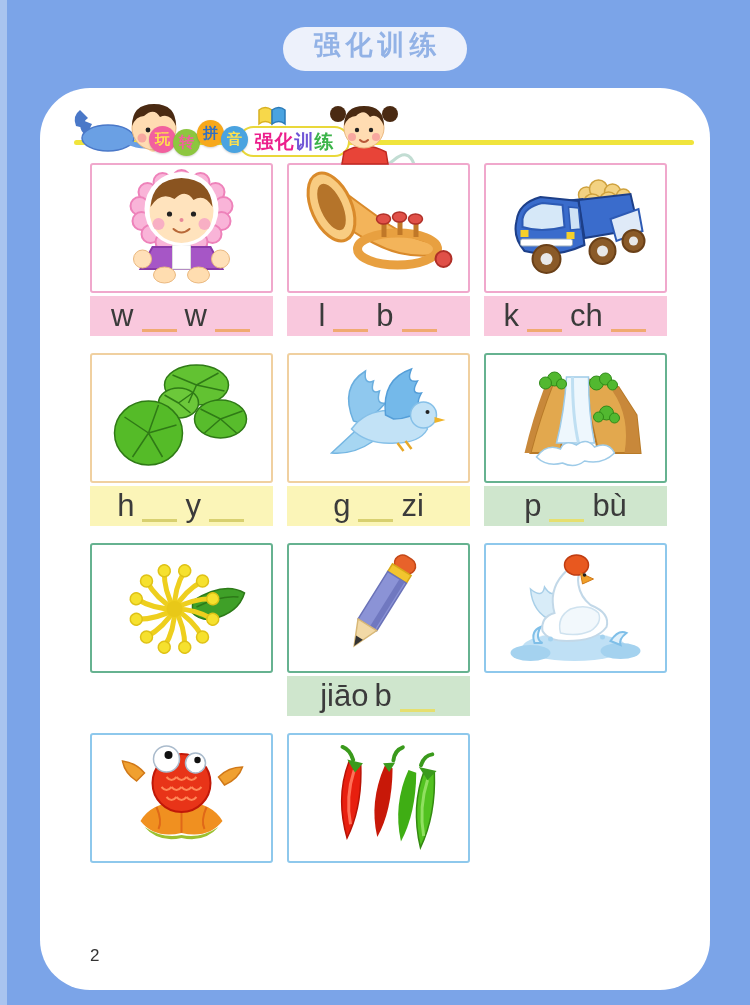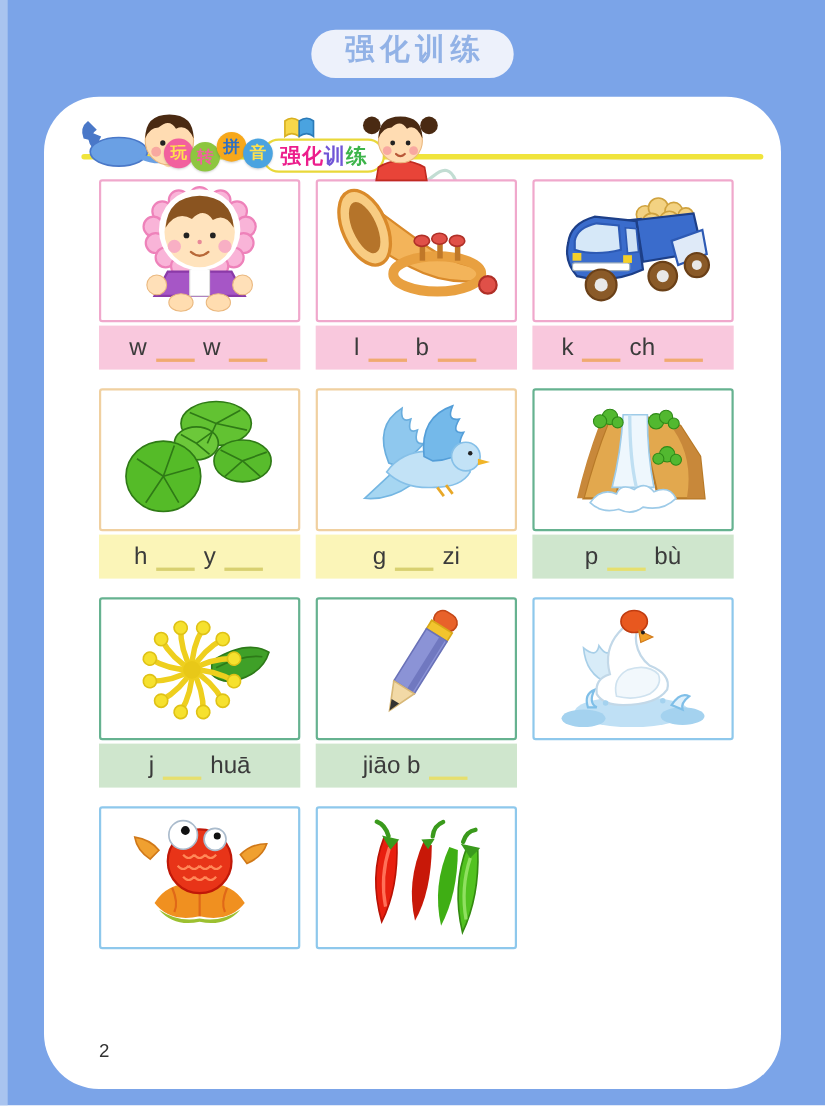--- a/index.html
+++ b/index.html
@@ -38,21 +38,21 @@
   .scribble { position:absolute; left:296px; top:56px; width:80px; height:20px; }
 
   
   .grid { position:absolute; left:50px; top:75px; display:grid;
           grid-template-columns:repeat(3,183px); column-gap:14px; row-gap:17px; }
   .cell { display:flex; flex-direction:column; }
   .img-box { height:130px; background:#fff; border:2px solid var(--bc); border-radius:3px;
              display:flex; align-items:center; justify-content:center; padding:2px; }
   .img-box svg { width:100%; height:100%; }
   .label-band { margin-top:3px; height:40px; background:var(--band); text-align:center;
-                line-height:40px; font-size:22px; color:#3b3b3b; white-space:nowrap; }
+                line-height:40px; font-size:31px; color:#3b3b3b; white-space:nowrap; }
   .seg { margin:0 3px; }
   .blank { display:inline-block; width:35px; height:20px; margin:0 5px;
            border-bottom:3px solid var(--blank); vertical-align:-6px; }
 
   .page-number { position:absolute; left:50px; bottom:24px; font-size:17px; color:#333; }
 </style>
 </head>
 <body>
 
 <div class="page" style="background: rgb(123, 164, 232);">
@@ -320,21 +320,20 @@
                 <path d="M78 62 Q60 52 50 34" stroke="#eecf1e" stroke-width="5" fill="none" stroke-linecap="round"></path>
                 <circle cx="50" cy="34" r="6" fill="#f6e12e" stroke="#dfc216" stroke-width="1.5"></circle>
               </g>
     <g transform="rotate(330 78 62)">
                 <path d="M78 62 Q60 52 50 34" stroke="#eecf1e" stroke-width="5" fill="none" stroke-linecap="round"></path>
                 <circle cx="50" cy="34" r="6" fill="#f6e12e" stroke="#dfc216" stroke-width="1.5"></circle>
               </g>
     <circle cx="78" cy="62" r="8" fill="#e8c818"></circle>
   </svg>
           </div>
-    <div class="label-band"><span class="seg">j</span><span class="blank"></span><span class="seg">huā</span></div>
   </div>
 
   <div class="cell" style="--bc: #66b290; --band: #cfe6cd; --blank: #e6df6e;">
     <div class="img-box">
             <svg viewBox="0 0 170 122">
     <g transform="rotate(32 85 60)">
       <rect x="74" y="2" width="22" height="16" rx="8" fill="#e8622a" stroke="#c44818" stroke-width="1.5"></rect>
       <rect x="74" y="16" width="22" height="9" fill="#f2c42e" stroke="#d8a818" stroke-width="1.5"></rect>
       <rect x="74" y="25" width="22" height="56" fill="#8b93d6" stroke="#6a72b8" stroke-width="1.5"></rect>
       <path d="M88 25 L94 25 L94 81 L88 81 Z" fill="#7078c0"></path>

